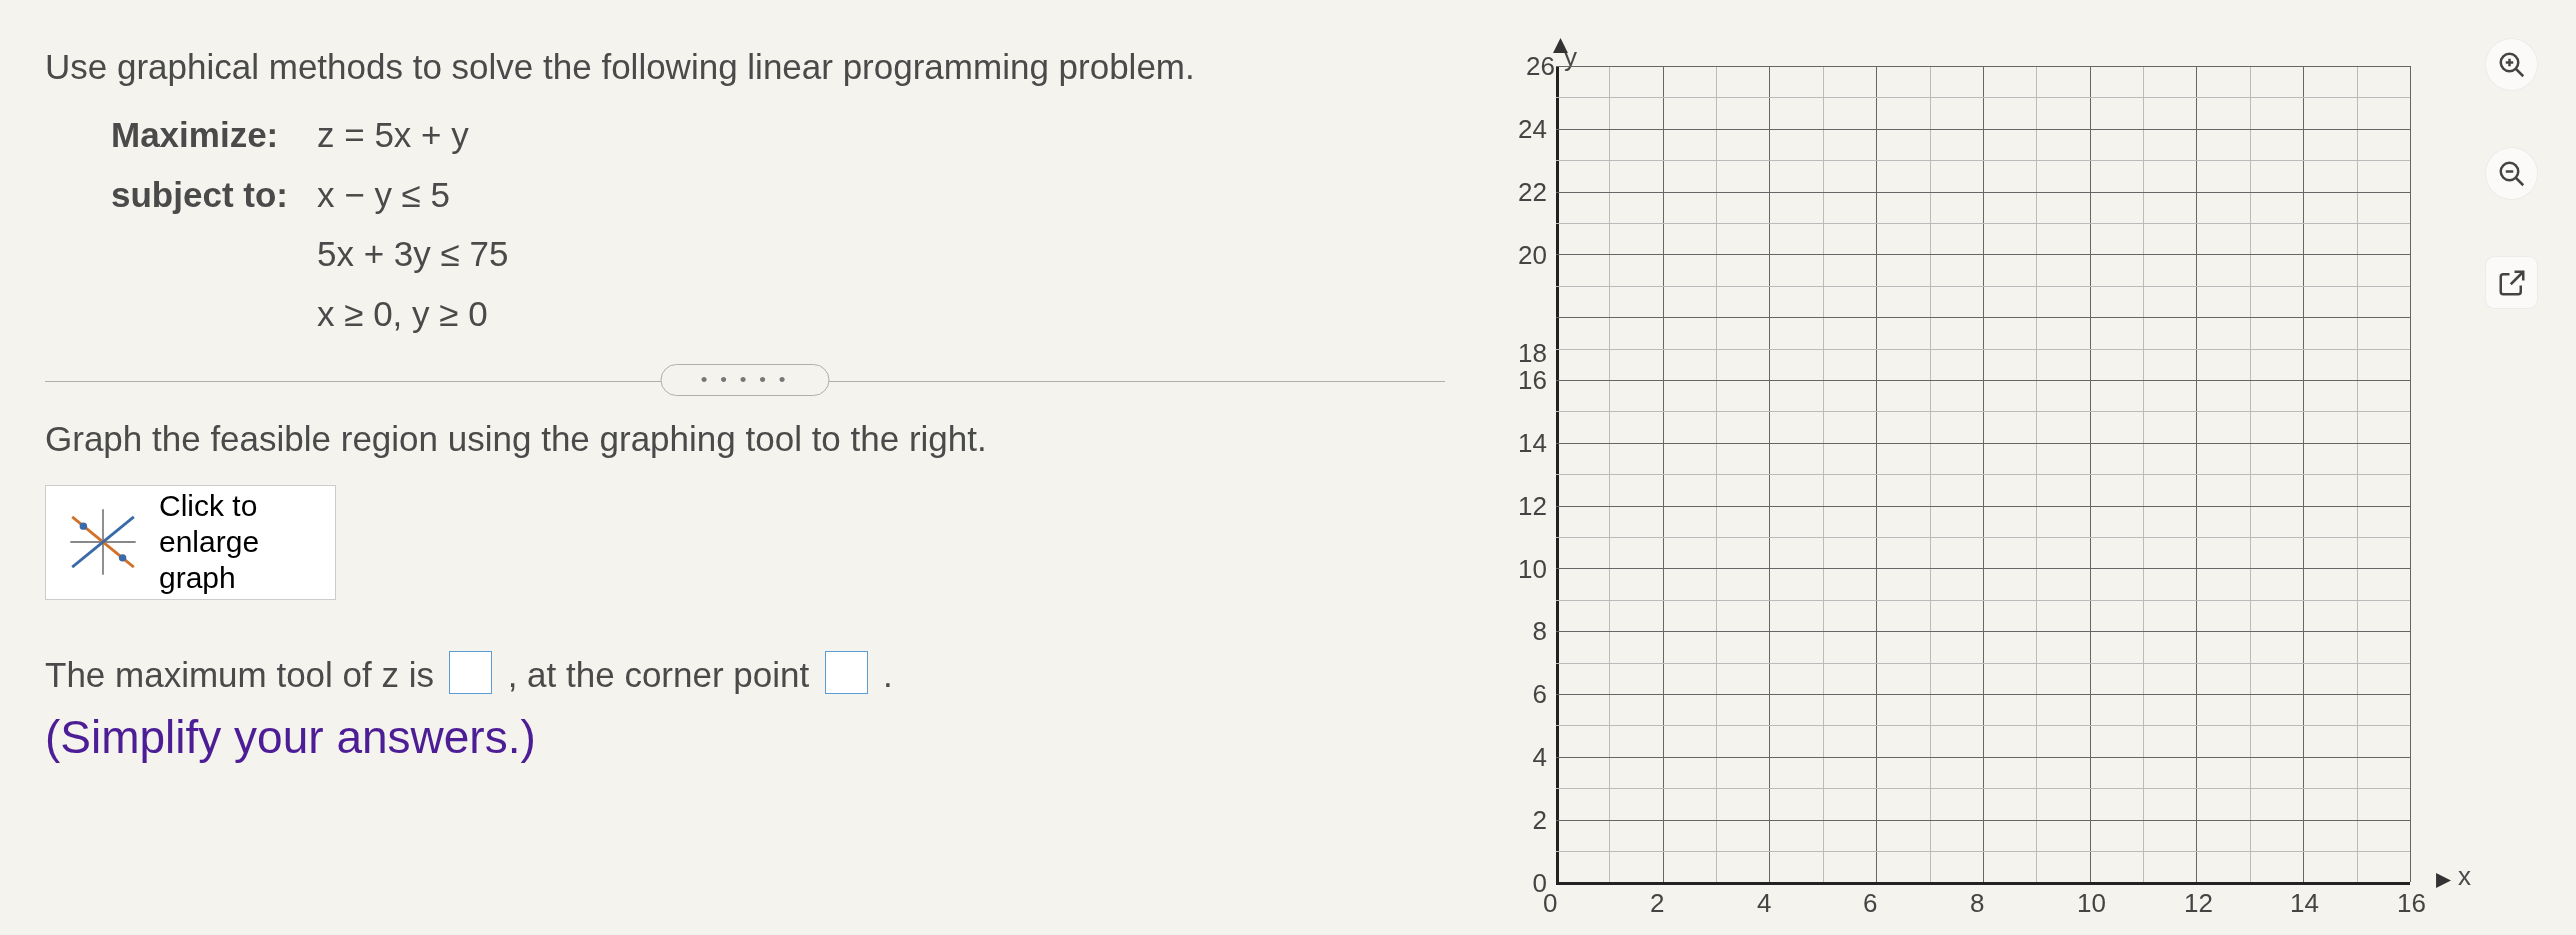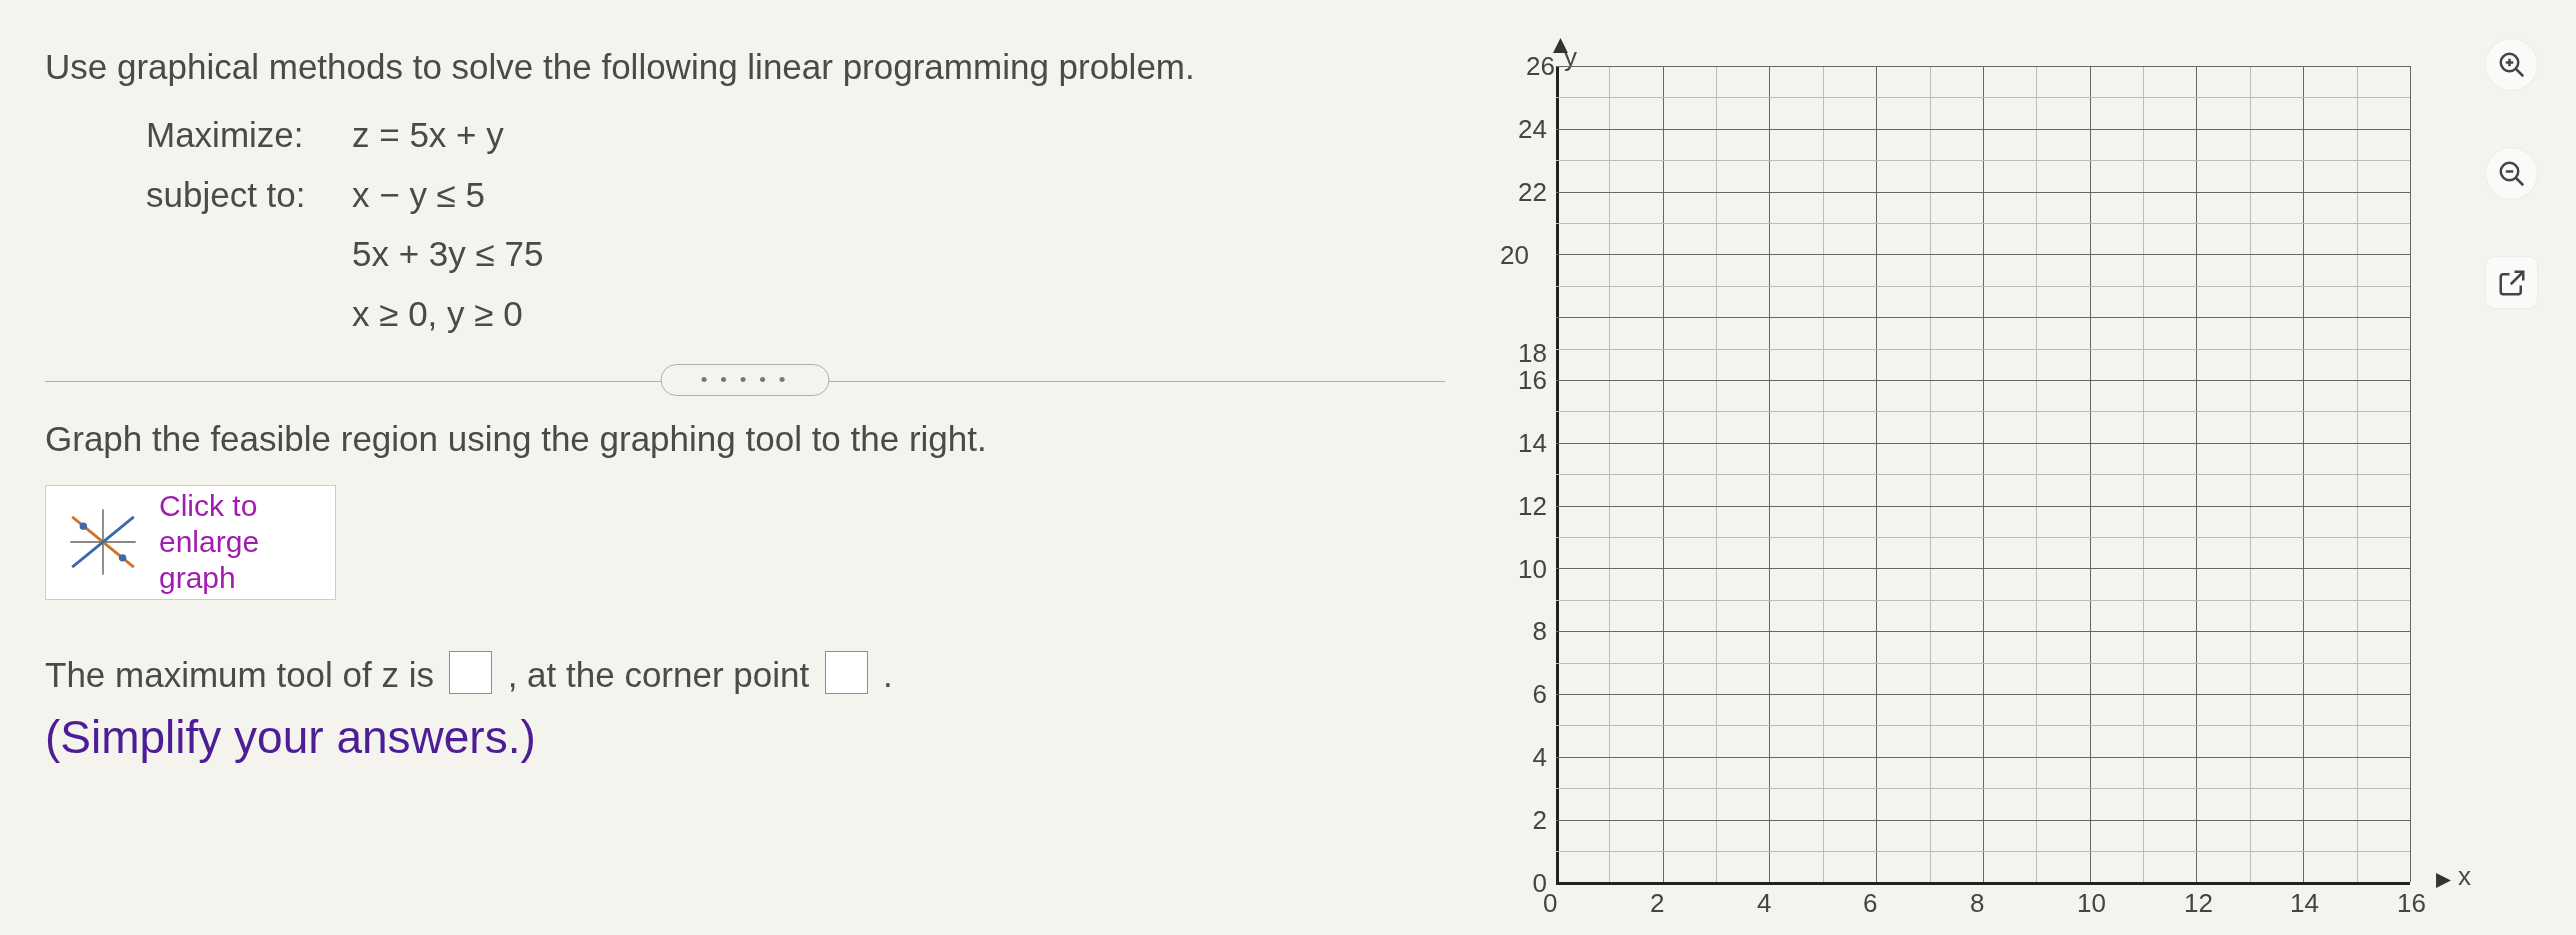--- a/index.html
+++ b/index.html
@@ -6,26 +6,26 @@
   html, body { width: 2576px; height: 936px; font-family: Arial, Helvetica, sans-serif; background: #f4f3ee; color: #4a4a4a; }
   body { display: flex; }
   .left-col { flex: 0 0 1483px; padding: 38px 38px 32px 45px; }
   .right-col { flex: 1; position: relative; padding: 38px 0 19px 17px; }
   .side-icons { position: absolute; right: 38px; top: 38px; display: flex; flex-direction: column; gap: 56px; }
   .icon-btn { width: 53px; height: 53px; border-radius: 50%; background: rgba(255,255,255,0.6); display: flex; align-items: center; justify-content: center; cursor: pointer; border: 0.9px solid rgba(0,0,0,0.06); }
   .icon-btn svg { width: 30px; height: 30px; stroke: #444; fill: none; stroke-width: 2; }
   .problem-text { font-size: 35px; line-height: 1.65; }
   .math-block { padding-left: 66px; margin-top: 9.4px; font-size: 35px; line-height: 1.7; }
   .math-block .row { display: flex; }
-  .math-block .lbl { width: 206px; font-weight: normal; margin-left: 35px; }
+  .math-block .lbl { width: 206px; font-weight: bold; }
   .divider { border: none; border-top: 1.9px solid #b0b0a8; margin: 32px 0 22.5px 0; position: relative; }
   .divider-pill { position: absolute; left: 50%; top: -17px; transform: translateX(-50%); background: #f4f3ee; border: 1.9px solid #b0b0a8; border-radius: 17px; height: 32px; width: 169px; display: flex; align-items: center; justify-content: center; font-size: 19px; color: #777; letter-spacing: 3.8px; cursor: pointer; }
   .enlarge { display: flex; align-items: center; border: 0.9px solid #ccc; width: 291px; margin-top: 17px; background: #fff; cursor: pointer; }
   .enlarge-icon { width: 113px; height: 113px; display: flex; align-items: center; justify-content: center; }
-  .enlarge-text { font-size: 30px; color: #a21caf; line-height: 1.2; }
+  .enlarge-text { font-size: 30px; color: #000000; line-height: 1.2; }
   .answer-line { font-size: 35px; margin-top: 47px; line-height: 1.6; }
   .ans-box { display: inline-block; width: 43px; height: 43px; border: 1.9px solid #5b9bd5; background: #fff; vertical-align: -7.5px; margin: 0 5.6px; }
   .hint { font-size: 46px; color: #4c1d95; margin-top: 7.5px; }
   
   .chart-wrap { position: relative; width: 943px; height: 863px; }
   .chart-grid { position: absolute; left: 56px; top: 28px; width: 854px; height: 816px; }
   .grid-line-v, .grid-line-h { position: absolute; background: #888; }
   .grid-line-v { top: 0; bottom: 0; width: 0.9px; }
   .grid-line-h { left: 0; right: 0; height: 0.9px; }
   .axis-label { position: absolute; font-size: 26px; color: #444; }
@@ -152,21 +152,21 @@
         <div class="axis-label" style="right: 894px; left: 0px; text-align: right; width: 47px; top: 830px;">0</div>
         <div class="axis-label" style="right: 894px; left: 0px; text-align: right; width: 47px; top: 767px;">2</div>
         <div class="axis-label" style="right: 894px; left: 0px; text-align: right; width: 47px; top: 704px;">4</div>
         <div class="axis-label" style="right: 894px; left: 0px; text-align: right; width: 47px; top: 641px;">6</div>
         <div class="axis-label" style="right: 894px; left: 0px; text-align: right; width: 47px; top: 578px;">8</div>
         <div class="axis-label" style="right: 894px; left: 0px; text-align: right; width: 47px; top: 516px;">10</div>
         <div class="axis-label" style="right: 894px; left: 0px; text-align: right; width: 47px; top: 453px;">12</div>
         <div class="axis-label" style="right: 894px; left: 0px; text-align: right; width: 47px; top: 390px;">14</div>
         <div class="axis-label" style="right: 894px; left: 0px; text-align: right; width: 47px; top: 327px;">16</div>
         <div class="axis-label" style="right: 894px; left: 0px; text-align: right; width: 47px; top: 264px; margin-top: 36px;">18</div>
-        <div class="axis-label" style="right: 894px; left: 0px; width: 47px; top: 202px;">20</div>
+        <div class="axis-label" style="right: 894px; left: 0px; text-align: right; width: 47px; top: 202px;">20</div>
         <div class="axis-label" style="right: 894px; left: 0px; text-align: right; width: 47px; top: 139px;">22</div>
         <div class="axis-label" style="right: 894px; left: 0px; text-align: right; width: 47px; top: 76px;">24</div>
         <div class="axis-label" style="right: 894px; left: 8px; text-align: right; width: 47px; top: 13px;">26</div>
       </div>
     <div id="x-ticks">
         <div class="axis-label" style="left: 43px; top: 850px;">0</div>
         <div class="axis-label" style="left: 150px; top: 850px;">2</div>
         <div class="axis-label" style="left: 257px; top: 850px;">4</div>
         <div class="axis-label" style="left: 363px; top: 850px;">6</div>
         <div class="axis-label" style="left: 470px; top: 850px;">8</div>

